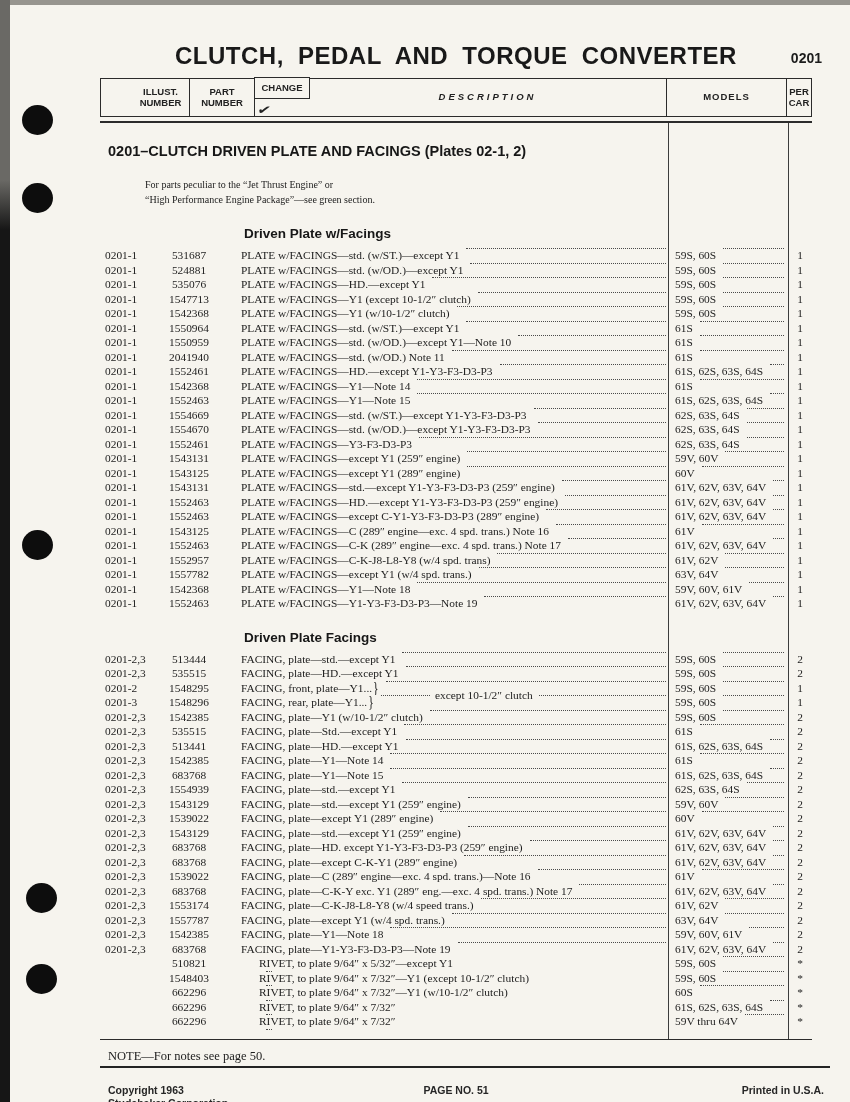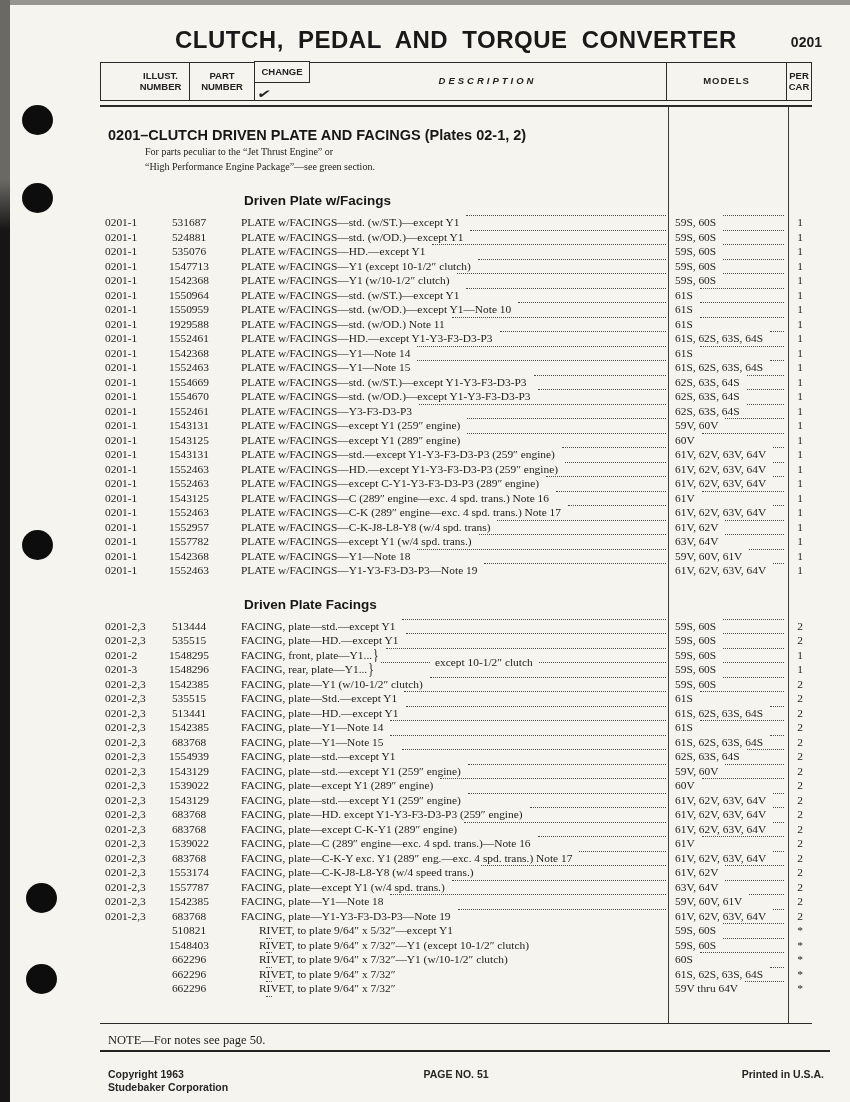--- a/index.html
+++ b/index.html
@@ -9,21 +9,21 @@
     font-family:"Liberation Serif","DejaVu Serif",serif;
     color:#1c1c1c;
   }
   
   .edge-top{position:absolute;top:0;left:0;width:850px;height:5px;background:#97958f;}
   .edge-left{position:absolute;top:0;left:0;width:10px;height:1102px;background:linear-gradient(#6a6965 0 180px,#161616 230px,#161616 100%);}
   .hole{position:absolute;width:31px;height:30px;border-radius:50%;background:#0d0d0d;}
   .content{position:absolute;left:100px;top:0;width:712px;}
 
   
-  .title-row{position:relative;height:62px;}
+  .title-row{position:relative;height:62px;margin-top:16px;}
   .page-title{
     position:absolute;left:0;right:0;top:26px;text-align:center;
     font-family:"Liberation Sans","DejaVu Sans",sans-serif;
     font-weight:bold;font-size:24px;letter-spacing:.5px;word-spacing:7px;color:#191919;
   }
   .page-code{position:absolute;right:-10px;top:34px;font-family:"Liberation Sans",sans-serif;font-weight:bold;font-size:14px;}
 
   
   .thead{display:flex;border:1.6px solid #2b2b2b;border-bottom:none;height:37px;
     font-family:"Liberation Sans","DejaVu Sans",sans-serif;font-weight:bold;font-size:9.5px;color:#222;}
@@ -39,21 +39,21 @@
   .change-check{position:absolute;bottom:1px;left:4px;font-size:12px;font-weight:bold;transform:skewX(-12deg) scaleX(1.3);}
   .rule-double{height:4px;border-top:1.3px solid #2b2b2b;border-bottom:2.4px solid #2b2b2b;}
 
   
   .tbody{position:relative;height:916px;overflow:hidden;}
   .vline{position:absolute;top:0;bottom:0;width:1.2px;background:#3c3c3c;}
   .vline.v1{left:568px;}
   .vline.v2{left:688px;}
   .table-bottom{border-top:1.4px solid #2b2b2b;width:712px;}
 
-  .section-heading{margin:20px 0 1px 8px;font-family:"Liberation Sans",sans-serif;font-weight:bold;font-size:14.5px;color:#171717;}
+  .section-heading{margin:20px 0 18px 8px;font-family:"Liberation Sans",sans-serif;font-weight:bold;font-size:14.5px;color:#171717;}
   .section-note{margin-left:45px;font-size:10px;line-height:15px;}
 
   .group-heading{margin:19px 0 7px 144px;font-family:"Liberation Sans",sans-serif;font-weight:bold;font-size:13.5px;color:#171717;}
   .group{margin:0;}
 
   .row{position:relative;display:flex;align-items:baseline;height:14.5px;line-height:14.5px;font-size:11.4px;white-space:nowrap;}
   .c-illust{width:57px;padding-left:5px;box-sizing:border-box;flex:none;}
   .c-part{width:64px;text-align:center;flex:none;}
   .c-desc{flex:1;display:flex;align-items:flex-start;padding-left:20px;box-sizing:border-box;overflow:hidden;}
   .c-desc.indent{padding-left:38px;flex-direction:column;}
@@ -219,21 +219,21 @@
             </span>
     <span class="c-models">
               <span class="t">61S</span>
               <span class="leader"></span>
             </span>
     <span class="c-per">1</span>
   </div>
 
   <div class="row">
     <span class="c-illust">0201-1</span>
-    <span class="c-part">1929588</span>
+    <span class="c-part">2041940</span>
     <span class="c-desc">
               <span class="t">PLATE w/FACINGS—std. (w/OD.) Note 11</span>
               <span class="leader"></span>
             </span>
     <span class="c-models">
               <span class="t">61S</span>
               <span class="leader"></span>
             </span>
     <span class="c-per">1</span>
   </div>

